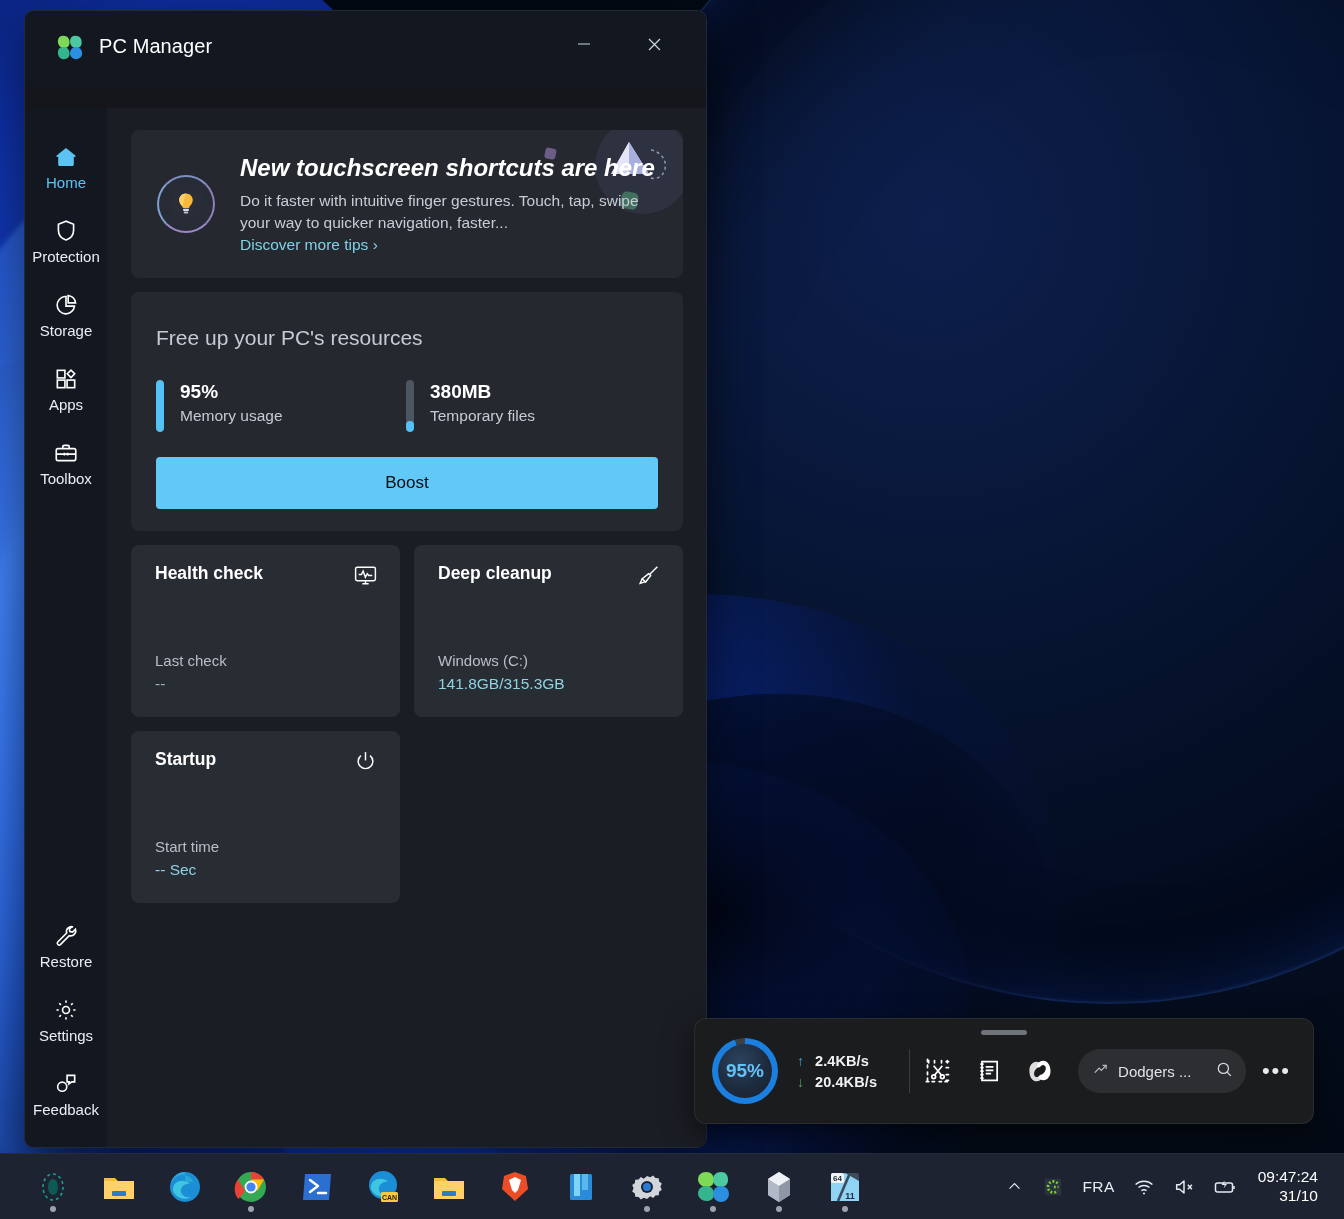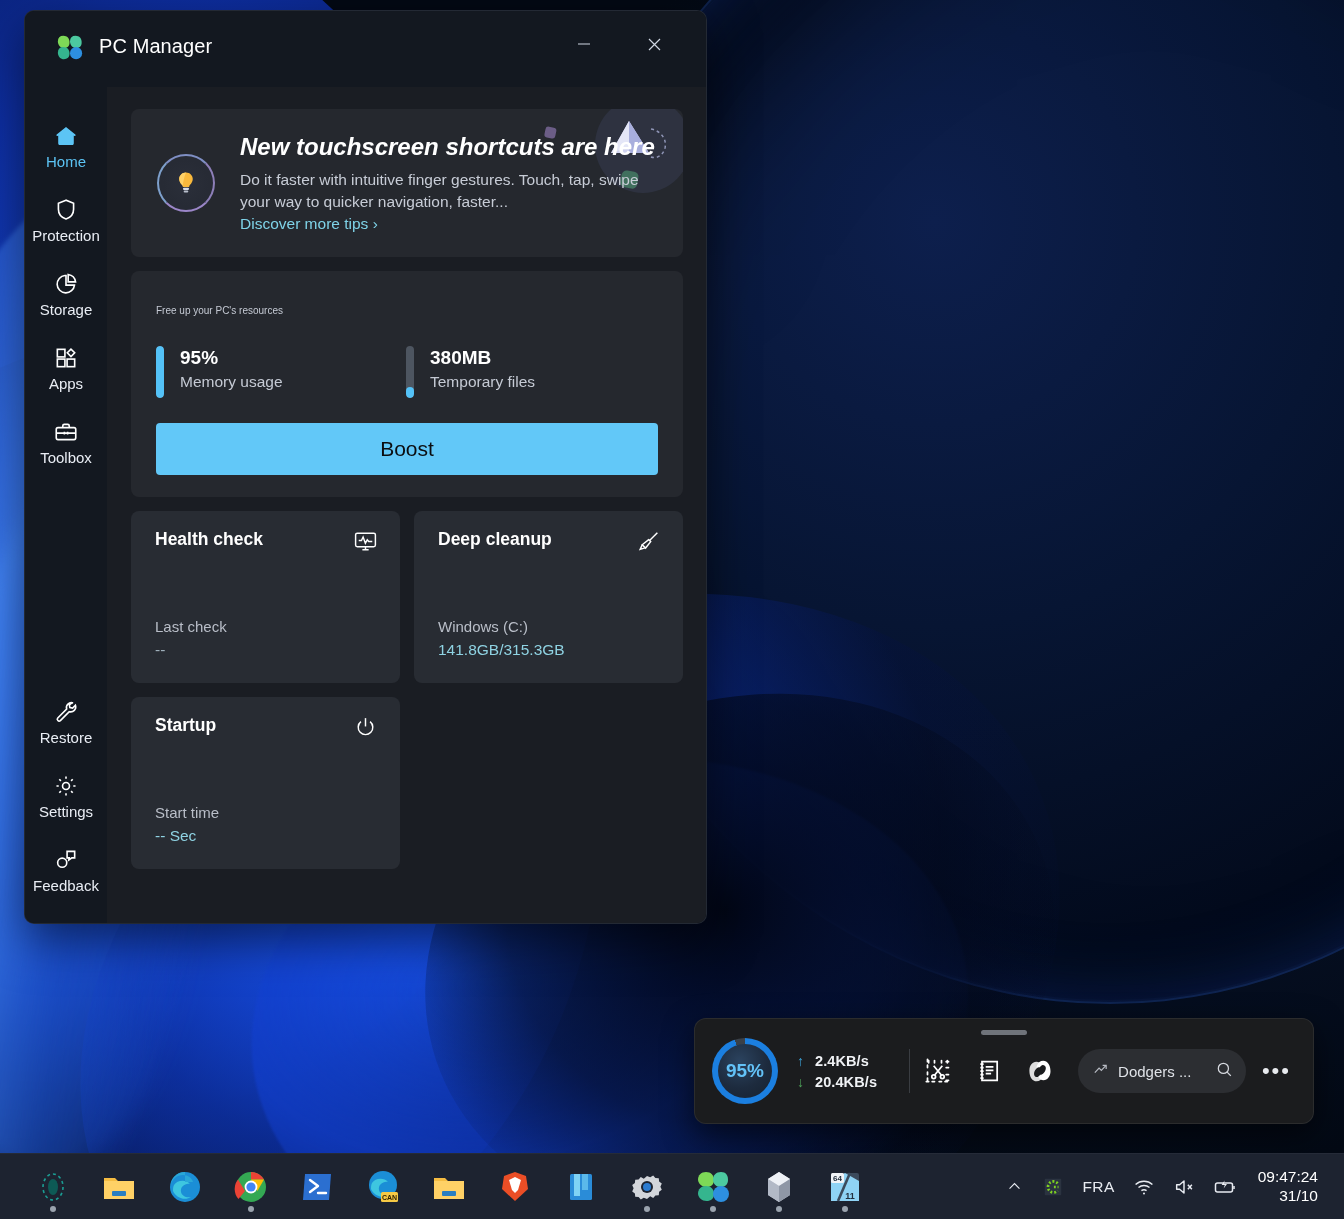--- a/index.html
+++ b/index.html
@@ -85,27 +85,27 @@
     background:linear-gradient(90deg, rgba(80,150,255,.65), rgba(40,110,250,.25), rgba(0,0,0,0));
     filter:blur(10px);
     border-radius:50%;
     transform:rotate(6deg);
   }
 
   
   #pcm-window {
     position:absolute;
     left:24px; top:10px;
-    width:683px; height:914px;
+    width:683px; height:1138px;
     background:#14161c;
     border-radius:10px;
     border:1px solid rgba(120,140,180,.16);
     box-shadow:0 16px 48px rgba(0,0,0,.55);
     overflow:hidden;
-    display:flex; flex-direction:column;
+    display:flex; flex-direction:column;gap:21px;
   }
   #titlebar {
     height:76px;
     display:flex; align-items:flex-start;
     padding:26px 0 0 0;
     background:#131820;
     position:relative;
     flex:none;
   }
   #app-logo {
@@ -199,39 +199,39 @@
     background:#25282e;
     border-radius:8px;
     padding:22px 25px 22px 25px;
   }
   #boost-head { display:flex; align-items:center; }
   #boost-title { color:#fff; font-size:18.5px; font-weight:700; margin-left:12px; }
   #smart-boost {
     margin-left:auto; color:#7fd3e8; font-size:15.5px;
     display:flex; align-items:center; gap:8px; cursor:default;
   }
-  #boost-sub { color:#c5cad4; font-size:10px; margin-top:12px; }
+  #boost-sub { color:#c5cad4; font-size:21px; margin-top:12px; }
   #stats { display:flex; margin-top:30px; }
   .stat { display:flex; align-items:stretch; width:250px; }
   .stat-bar {
     width:8px; border-radius:4px; margin-right:16px;
     background:#4d5560; position:relative; overflow:hidden;
     height:52px;
   }
   .stat-bar > i {
     position:absolute; left:0; right:0; bottom:0;
     background:#54c2f7; border-radius:4px; display:block;
   }
   .stat-val { color:#fff; font-size:19px; font-weight:700; line-height:1.25;}
   .stat-lbl { color:#c5cad4; font-size:15.5px; margin-top:3px; }
   #boost-btn {
     margin-top:25px;
     height:52px; width:100%;
     background:#62c8f8; border:none; border-radius:4px;
-    color:#0b0d10; font-size:21px;
+    color:#0b0d10; font-size:17px;
     font-family:"Liberation Sans", sans-serif;
     cursor:default;
   }
 
   
   #tiles {
     margin-top:14px;
     display:grid;
     grid-template-columns:1fr 1fr;
     gap:14px;

